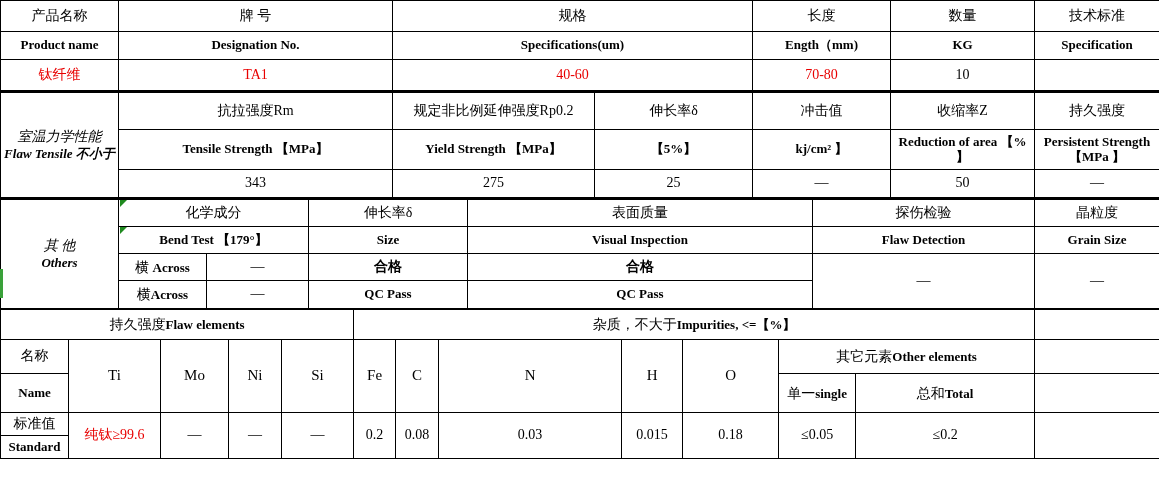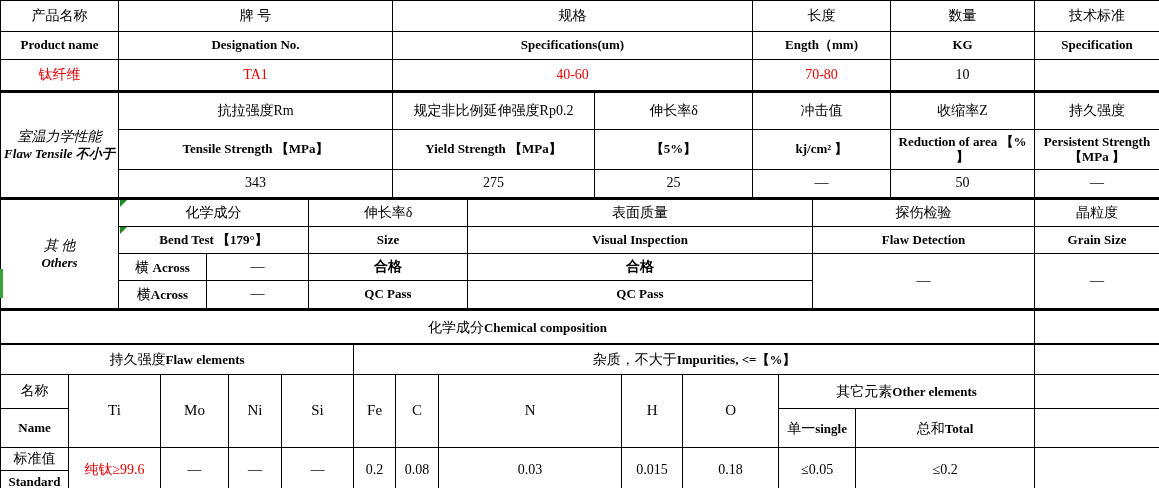--- a/index.html
+++ b/index.html
@@ -161,32 +161,20 @@
     </tr>
     <tr class="rJ">
       <td><span class="zh">横</span><span class="en">Across</span></td>
       <td class="val">—</td>
       <td class="en">QC Pass</td>
       <td class="en">QC Pass</td>
     </tr>
   </tbody>
     </table>
 
-  <table class="t t4">
-    <colgroup>
-        <col style="width:1034px">
-        <col style="width:125px">
-      </colgroup>
-    <tbody>
-        <tr class="rK">
-      <td class="edge"><span class="zh">化学成分</span><span class="en">Chemical composition</span></td>
-      <td></td>
-    </tr>
-  </tbody>
-    </table>
 
   <table class="t t5">
     <colgroup>
         <col style="width:68px">
         <col style="width:92px">
         <col style="width:68px">
         <col style="width:53px">
         <col style="width:72px">
         <col style="width:42px">
         <col style="width:43px">

